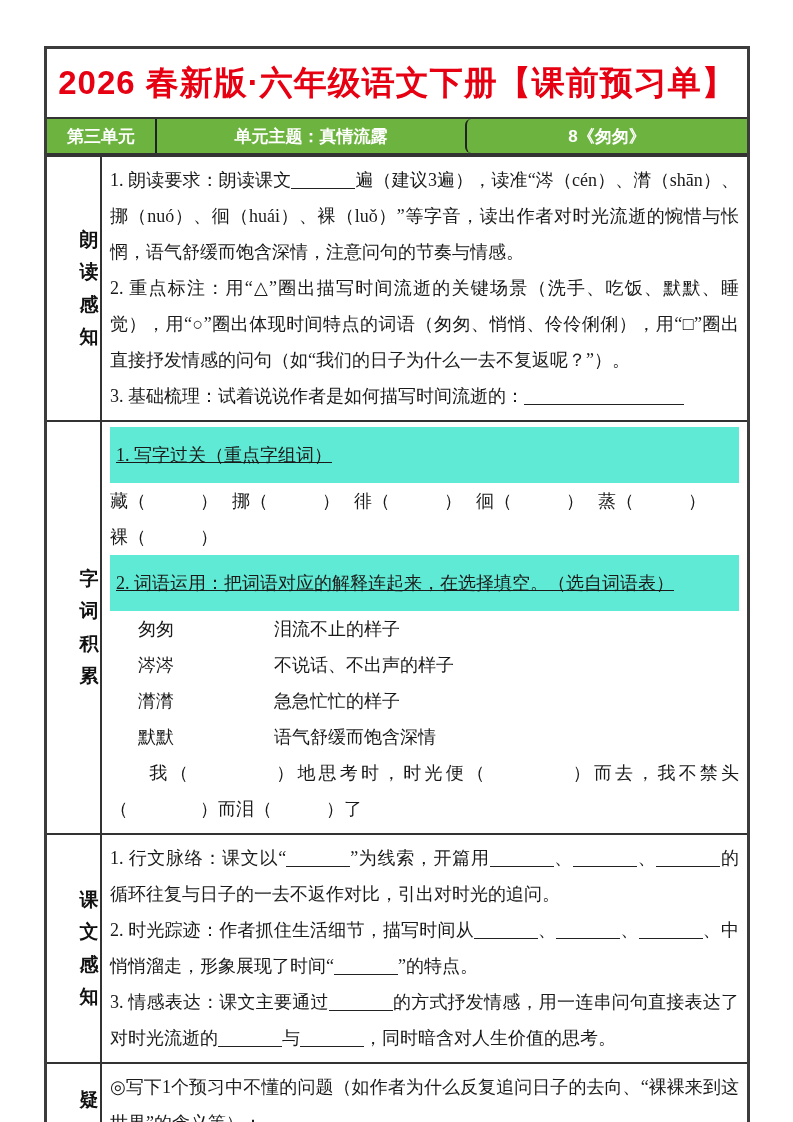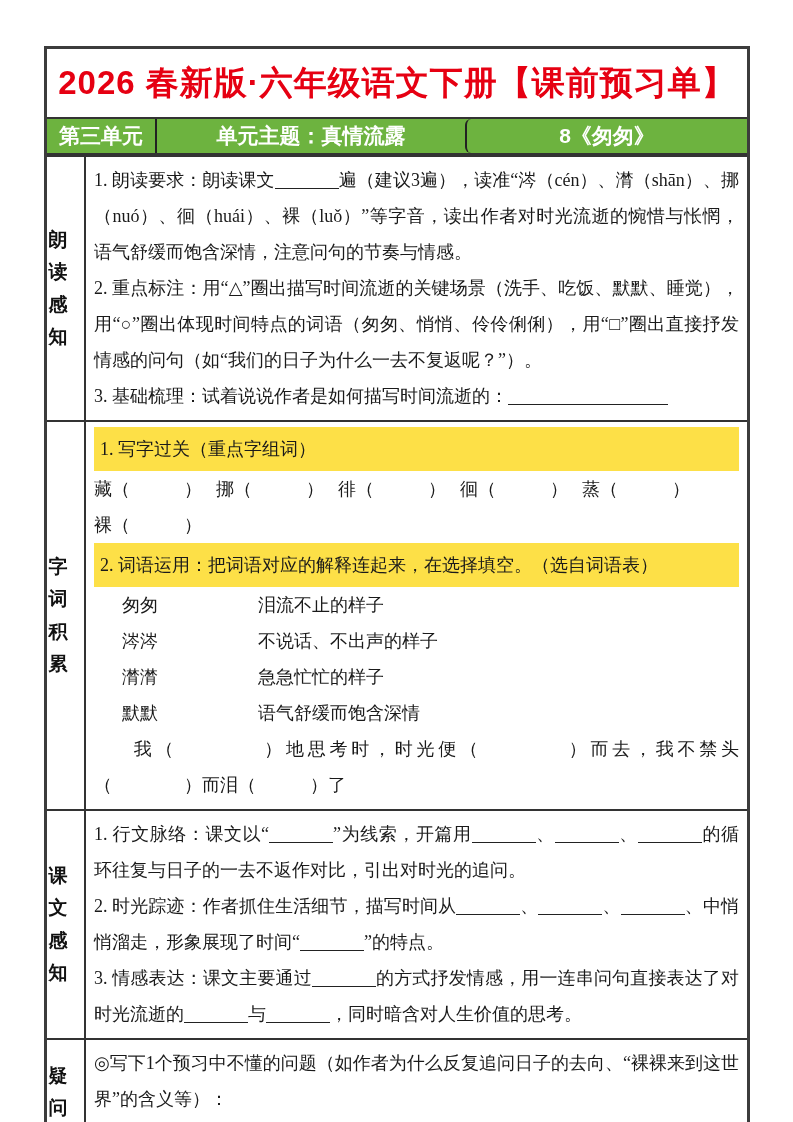--- a/index.html
+++ b/index.html
@@ -16,47 +16,47 @@
   .title{
     height:68px;display:flex;align-items:center;justify-content:center;
     font-family:"Liberation Sans","DejaVu Sans",sans-serif;
     font-weight:bold;font-size:33px;color:#e60012;letter-spacing:1px;
     white-space:nowrap;
   }
   
   .unit-header{
     display:flex;background:#6db33f;color:#ffffff;height:34px;
     font-family:"Liberation Sans","DejaVu Sans",sans-serif;
-    font-weight:bold;font-size:21px;
+    font-weight:bold;font-size:17px;
     border-top:2px solid #333;border-bottom:2px solid #333;
   }
   .unit-header .cell{display:flex;align-items:center;justify-content:center;}
   .cell.unit{width:108px;}
   .cell.theme{width:308px;border-left:2px solid #222;}
   .cell.lesson{flex:1;border-left:2px solid #222;border-radius:6px;}
   
   .row{display:flex;border-top:2px solid #333;}
   .row:first-of-type{border-top:none;}
   .row-label{
     width:37px;flex:0 0 37px;border-right:2px solid #333;
-    display:flex;align-items:center;justify-content:flex-start;
+    display:flex;align-items:center;justify-content:flex-end;padding-left:16px;
   }
   .vlabel{
     width:1.15em;word-break:break-all;text-align:center;
     font-family:"Liberation Sans","DejaVu Sans",sans-serif;
     font-weight:bold;font-size:19px;line-height:1.7;color:#111;
   }
   .row-content{flex:1;padding:5px 8px 6px 8px;font-size:18px;}
   .row-content p{margin:0;line-height:36px;text-align:justify;}
   .blank{
     display:inline-block;border-bottom:1.5px solid #222;
     height:1em;vertical-align:-3px;
   }
   
-  .gray-bar{background:#fde047;padding:4px 6px;margin:2px 0 4px 0;line-height:28px;}
+  .gray-bar{background:#5eead4;padding:10px 6px;margin:2px 0 4px 0;line-height:28px;text-decoration:underline;}
   .char-line{margin-left:36px;line-height:40px;}
   .char-line .chargroup{display:inline-block;margin-right:14px;}
   .pair{line-height:45px;}
   .pair .word{display:inline-block;width:136px;margin-left:28px;}
   .fill-line{line-height:36px;margin-top:4px;}
   .fill-indent{display:inline-block;width:36px;}
   
   .write-line{border-bottom:2px solid #222;height:41px;margin:0 4px;}
   .min-reading{min-height:224px;box-sizing:border-box;}
   .min-words{min-height:336px;box-sizing:border-box;}

